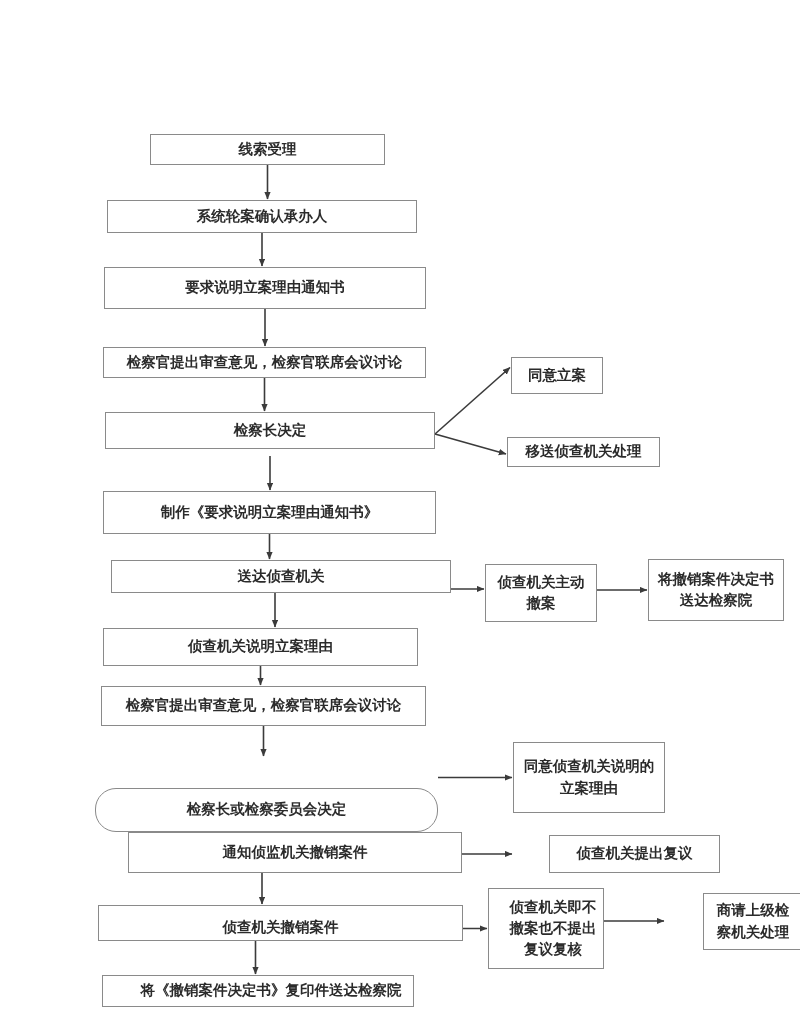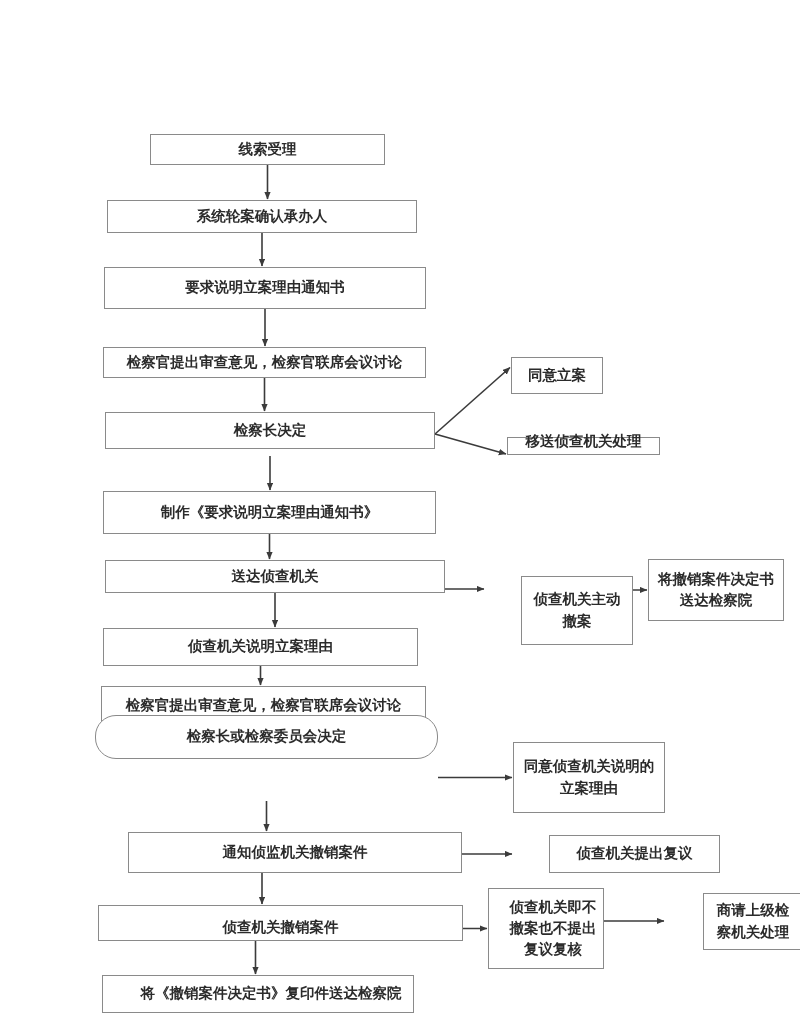--- a/index.html
+++ b/index.html
@@ -112,60 +112,60 @@
       </div>
       <div class="node" style="left: 103px; top: 347px; width: 323px; height: 31px;">
         <span>检察官提出审查意见，检察官联席会议讨论</span>
       </div>
       <div class="node" style="left: 105px; top: 412px; width: 330px; height: 37px;">
         <span>检察长决定</span>
       </div>
       <div class="node" style="left: 511px; top: 349px; width: 92px; height: 37px; margin-top: 8px;">
         <span>同意立案</span>
       </div>
-      <div class="node" style="left: 507px; top: 437px; width: 153px; height: 18px; align-items: flex-end;">
+      <div class="node" style="left: 507px; top: 437px; width: 153px; height: 30px;">
         <span>移送侦查机关处理</span>
       </div>
       <div class="node" style="left: 103px; top: 491px; width: 333px; height: 43px;">
         <span>制作《要求说明立案理由通知书》</span>
       </div>
-      <div class="node" style="left: 105px; top: 560px; width: 340px; height: 33px;">
+      <div class="node" style="left: 111px; top: 560px; width: 340px; height: 33px;">
         <span>送达侦查机关</span>
       </div>
-      <div class="node" style="left: 485px; top: 576px; width: 112px; height: 69px; margin-left: 36px;">
+      <div class="node" style="left: 485px; top: 564px; width: 112px; height: 58px;">
         <span>侦查机关主动撤案</span>
       </div>
       <div class="node" style="left: 648px; top: 559px; width: 136px; height: 62px; justify-content: center;">
         <span>将撤销案件决定书送达检察院</span>
       </div>
       <div class="node" style="left: 103px; top: 628px; width: 315px; height: 38px;">
         <span>侦查机关说明立案理由</span>
       </div>
       <div class="node" style="left: 101px; top: 686px; width: 325px; height: 40px;">
         <span>检察官提出审查意见，检察官联席会议讨论</span>
       </div>
-      <div class="node" style="left: 95px; top: 715px; width: 343px; height: 44px; border-radius: 21px;">
+      <div class="node" style="left: 95px; top: 788px; width: 343px; height: 44px; border-radius: 21px;">
         <span>检察长或检察委员会决定</span>
       </div>
       <div class="node" style="left: 513px; top: 742px; width: 152px; height: 71px;">
         <span>同意侦查机关说明的立案理由</span>
       </div>
       <div class="node" style="left: 95px; top: 832px; width: 334px; height: 41px; margin-left: 33px;">
         <span>通知侦监机关撤销案件</span>
       </div>
       <div class="node" style="left: 513px; top: 835px; width: 171px; height: 38px; margin-left: 36px;">
         <span>侦查机关提出复议</span>
       </div>
       <div class="node" style="left: 98px; top: 905px; width: 365px; height: 36px; align-items: flex-end;">
         <span>侦查机关撤销案件</span>
       </div>
       <div class="node" style="left: 488px; top: 888px; width: 116px; height: 81px; padding-left: 20px;">
         <span>侦查机关即不撤案也不提出复议复核</span>
       </div>
       <div class="node" style="left: 703px; top: 893px; width: 100px; height: 57px;">
         <span>商请上级检察机关处理</span>
       </div>
-      <div class="node" style="left: 102px; top: 975px; width: 312px; height: 38px; padding-left: 32px;">
+      <div class="node" style="left: 102px; top: 975px; width: 312px; height: 32px; padding-left: 32px;">
         <span>将《撤销案件决定书》复印件送达检察院</span>
       </div>
     </div>
 
 </div>
 
 </body></html>

